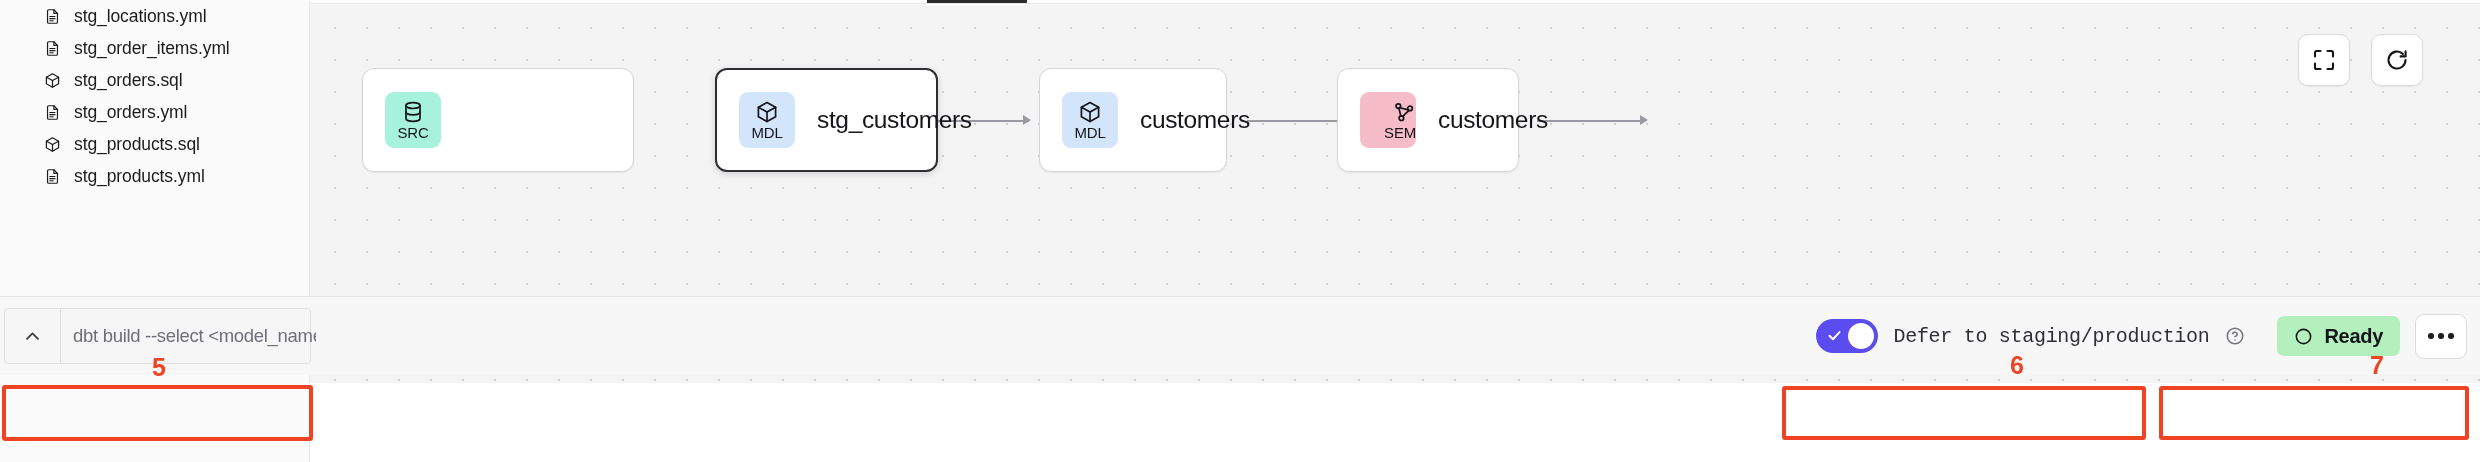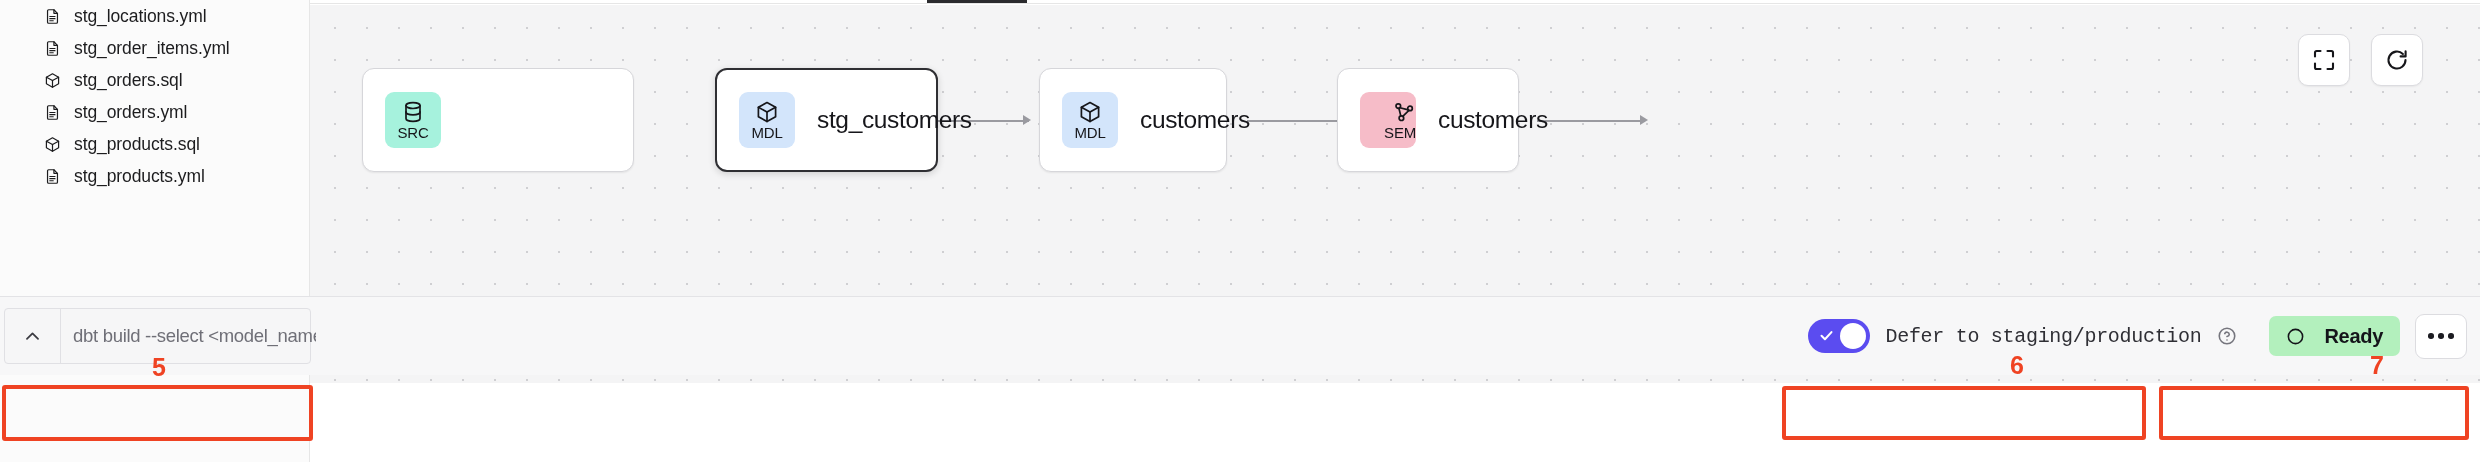--- a/index.html
+++ b/index.html
@@ -153,21 +153,21 @@
   .defer-label {
     font-size: 20px; font-weight: 500; color: #2f2f35;
     letter-spacing: -0.3px; white-space: nowrap;
   }
   .status-group { display: flex; align-items: center; gap: 15px; }
   .status-badge {
     display: flex; align-items: center; gap: 11px;
     height: 40px; padding: 0 17px; border-radius: 7px; background: #b3f0bd;
   }
   .status-text {
-    font-size: 20px; font-weight: 600; color: #14141a; letter-spacing: -0.3px; margin-left: 8px;
+    font-size: 20px; font-weight: 600; color: #14141a; letter-spacing: -0.3px;
   }
   .more-btn {
     width: 52px; height: 45px; background: #ffffff;
     border: 1px solid #dcdce0; border-radius: 9px; cursor: pointer;
     display: flex; align-items: center; justify-content: center; gap: 4.5px;
   }
   .more-btn span {
     width: 5.5px; height: 5.5px; border-radius: 50%; background: #1c1c22;
     display: block;
   }

